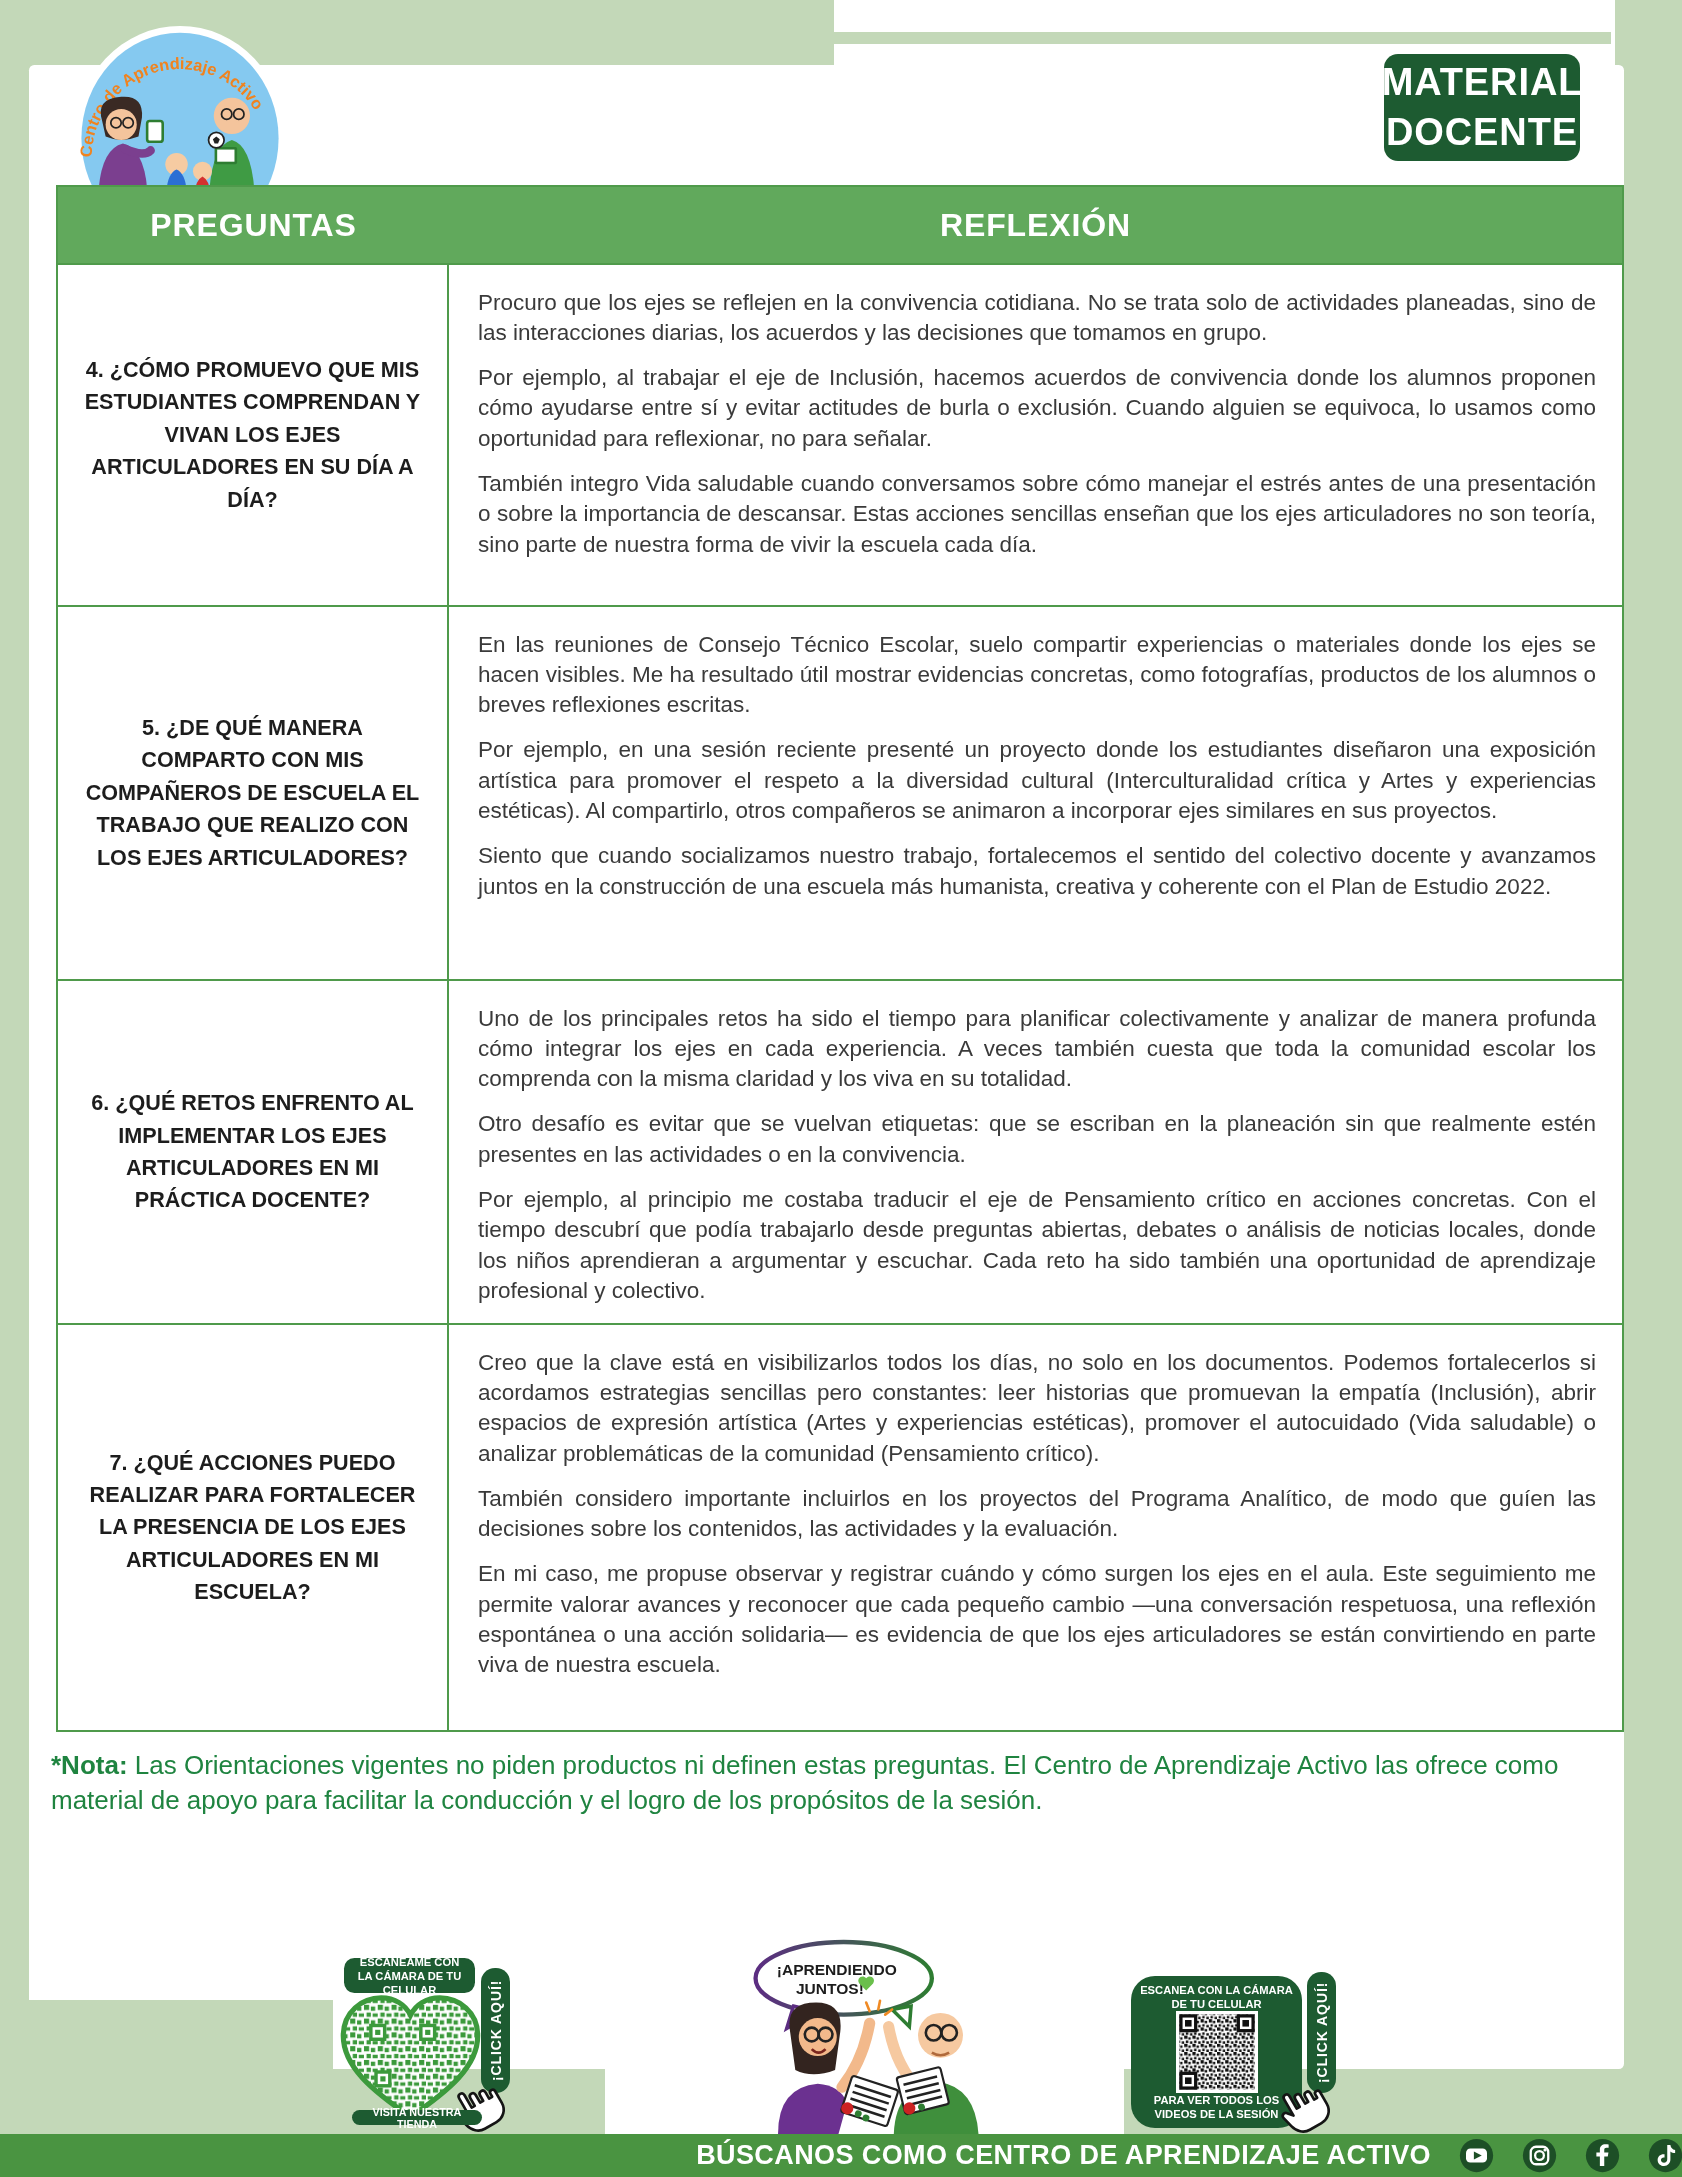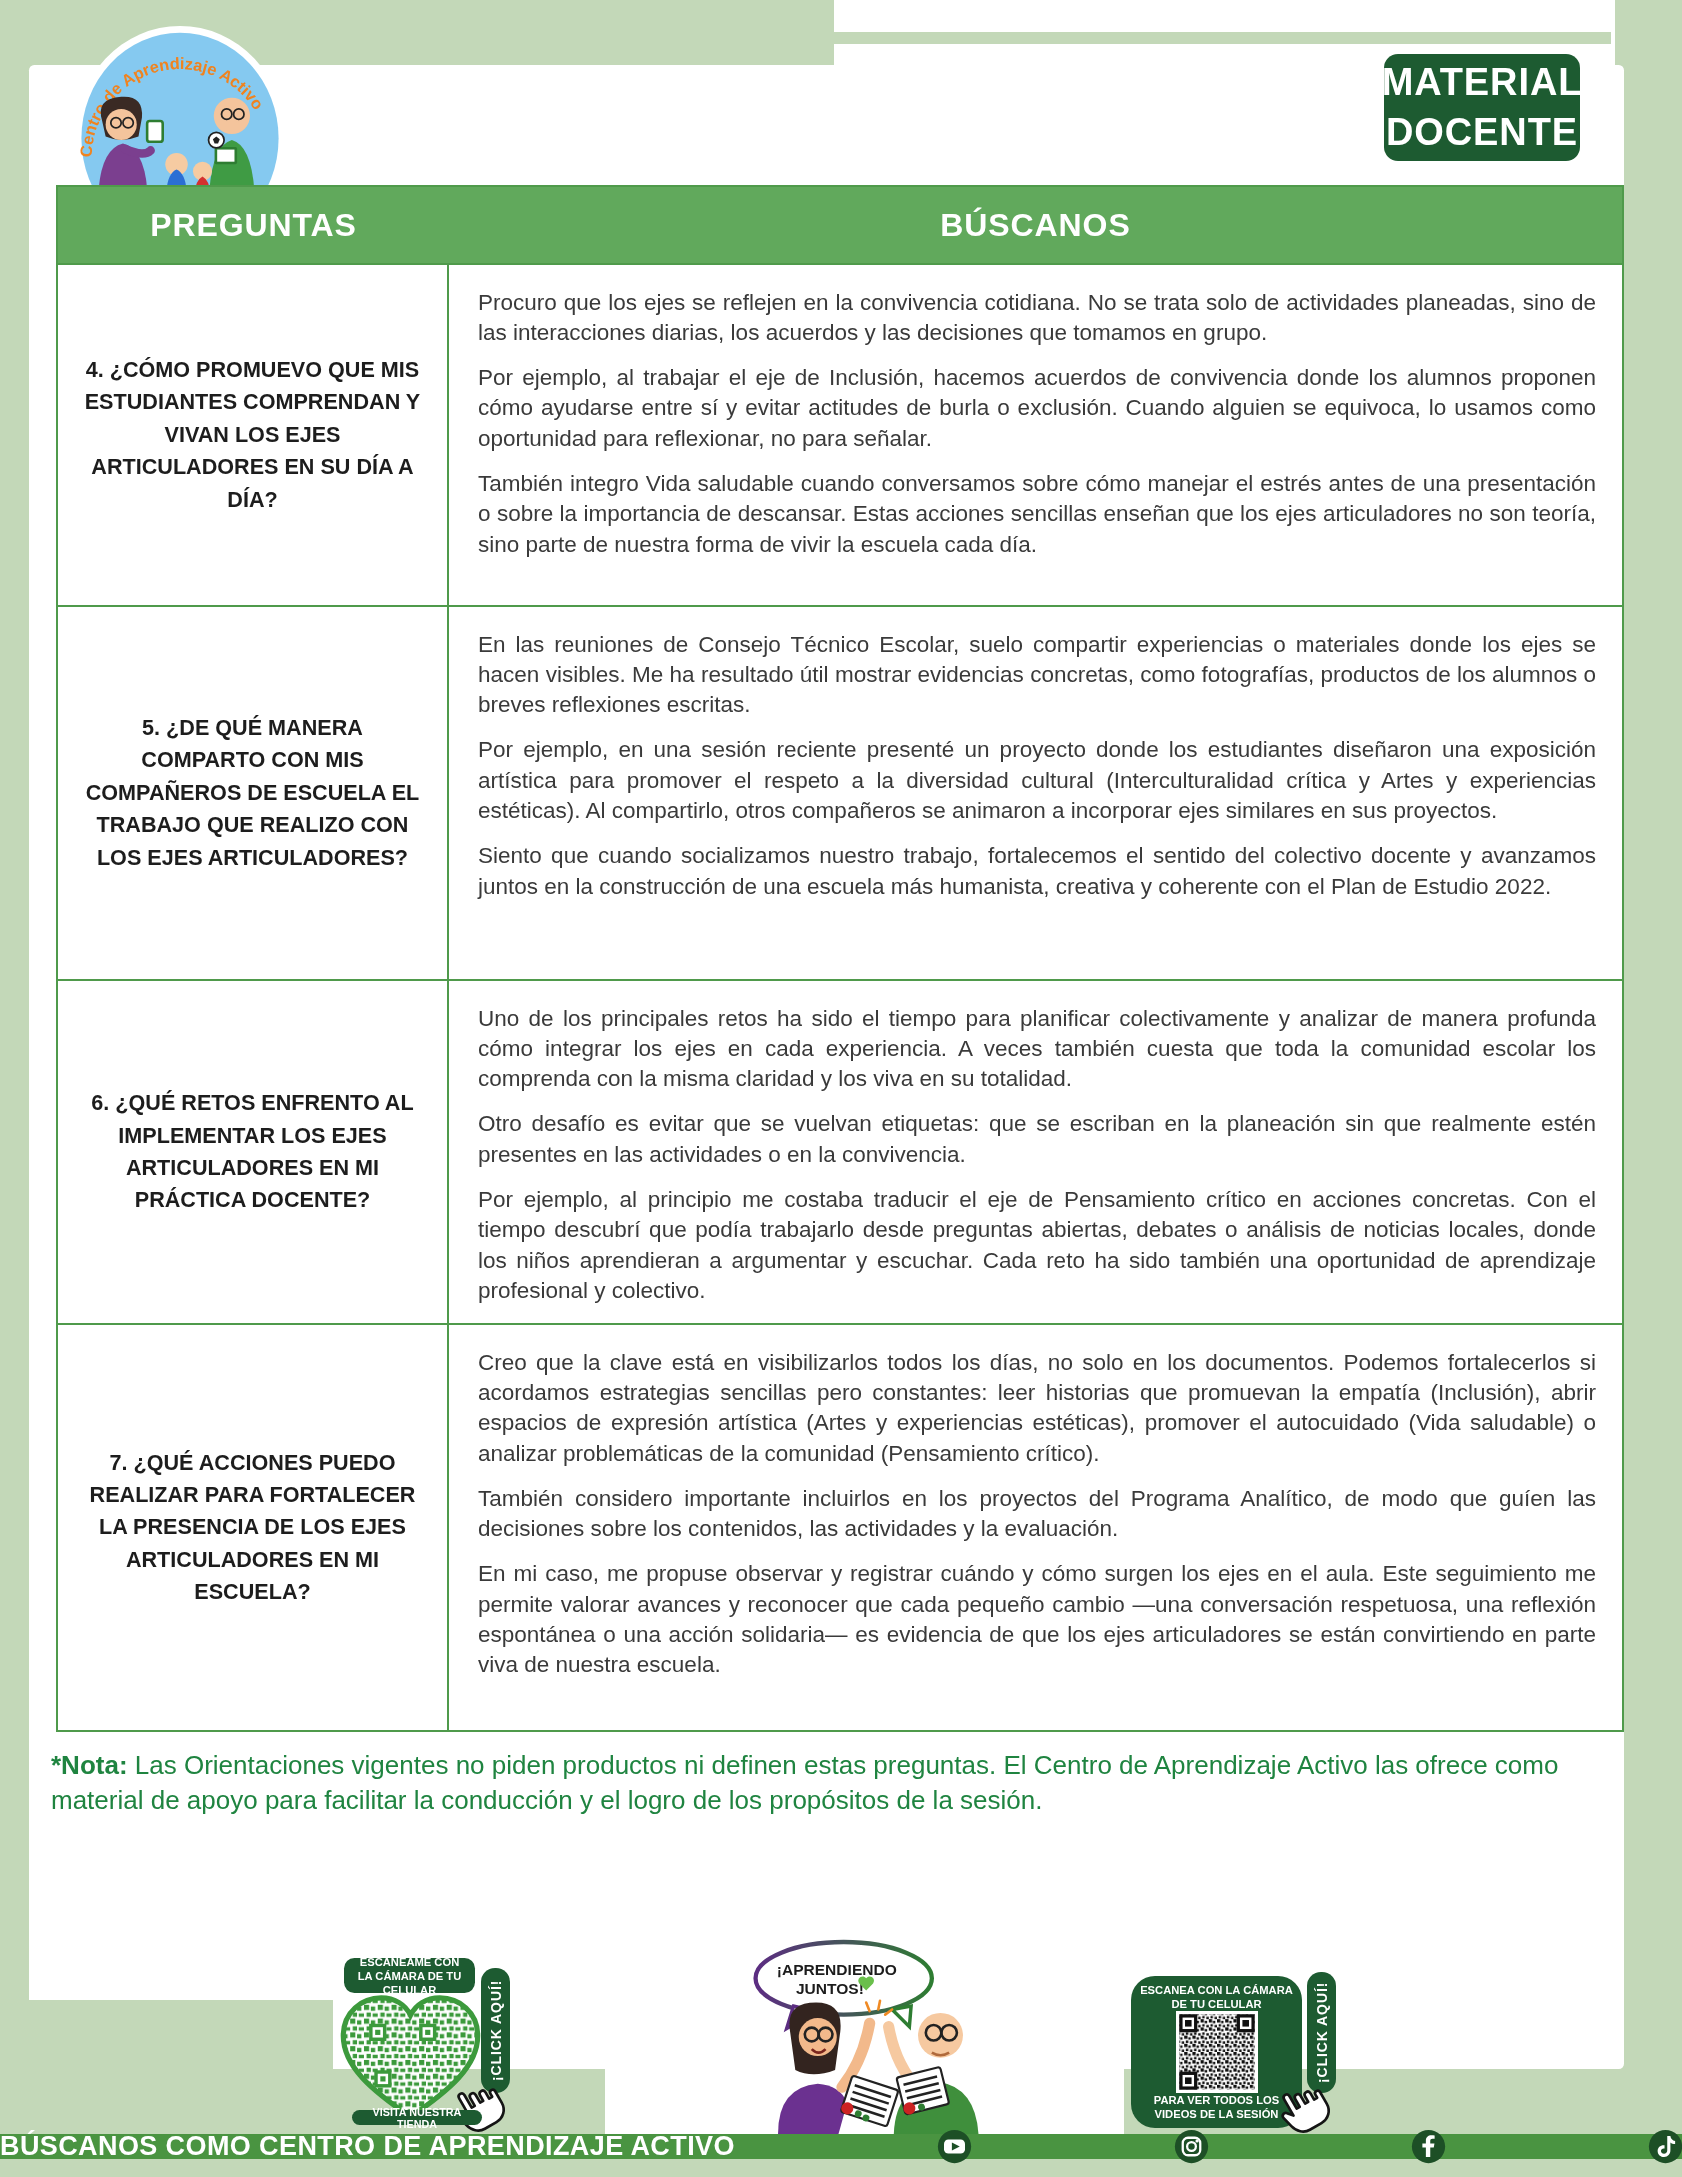--- a/index.html
+++ b/index.html
@@ -50,22 +50,22 @@
   }
   .qr-card{
     position:absolute;left:1131px;top:1976px;width:171px;height:152px;background:#1d5b31;border-radius:24px;
     color:#fff;font-weight:bold;display:flex;flex-direction:column;align-items:center;justify-content:space-between;
     padding:7px 5.2px;box-sizing:border-box;
   }
   .qr-card .cap{font-size:11.2px;line-height:1.25;text-align:center;}
   .svg-abs{position:absolute;}
 
   .footer{
-    position:absolute;left:0;top:2134px;width:1683px;height:25px;background:#4a9441;
-    display:flex;align-items:center;justify-content:space-between;gap:28px;
+    position:absolute;left:0;top:2134px;width:1683px;height:43px;background:#4a9441;
+    display:flex;align-items:center;justify-content:flex-end;gap:28px;
   }
   .footer-text{color:#fff;font-weight:bold;font-size:27px;letter-spacing:0.4px;}
   .soc{width:35px;height:35px;}
 </style>
 </head>
 <body>
 
 <div class="page">
 
   <div class="header-strip"></div>
@@ -119,21 +119,21 @@
   </svg>
 
   <div class="badge">
     <span>MATERIAL</span>
     <span>DOCENTE</span>
   </div>
 
   <div class="qtable">
     <div class="thead">
       <div class="th">PREGUNTAS</div>
-      <div class="th">BÚSCANOS</div>
+      <div class="th">REFLEXIÓN</div>
     </div>
 
     <div class="trow r0">
       <div class="qcell">4. ¿CÓMO PROMUEVO QUE MIS ESTUDIANTES COMPRENDAN Y VIVAN LOS EJES ARTICULADORES EN SU DÍA A DÍA?</div>
       <div class="rcell">
         <p>Procuro que los ejes se reflejen en la convivencia cotidiana. No se trata solo de actividades planeadas, sino de las interacciones diarias, los acuerdos y las decisiones que tomamos en grupo.</p>
         <p>Por ejemplo, al trabajar el eje de Inclusión, hacemos acuerdos de convivencia donde los alumnos proponen cómo ayudarse entre sí y evitar actitudes de burla o exclusión. Cuando alguien se equivoca, lo usamos como oportunidad para reflexionar, no para señalar.</p>
         <p>También integro Vida saludable cuando conversamos sobre cómo manejar el estrés antes de una presentación o sobre la importancia de descansar. Estas acciones sencillas enseñan que los ejes articuladores no son teoría, sino parte de nuestra forma de vivir la escuela cada día.</p>
       </div>
     </div>

